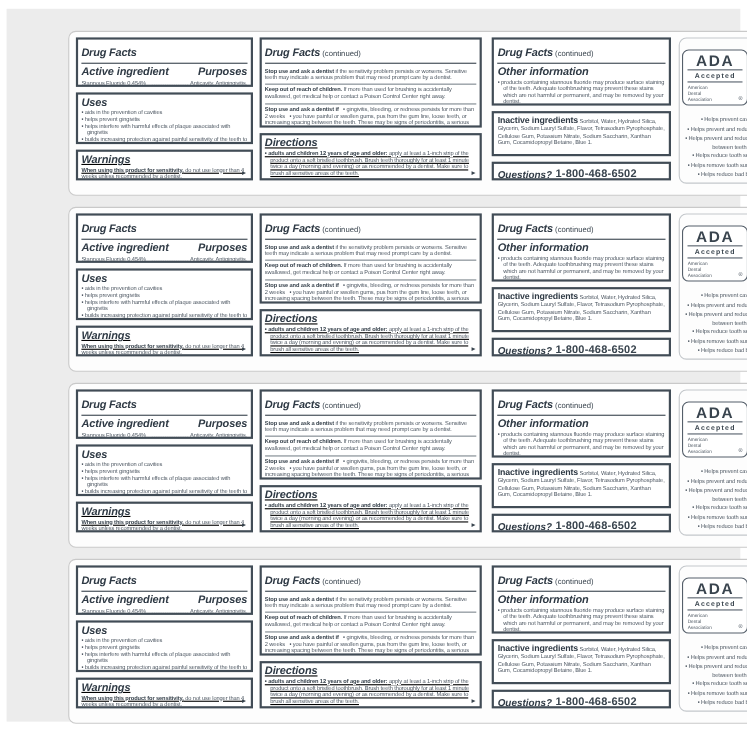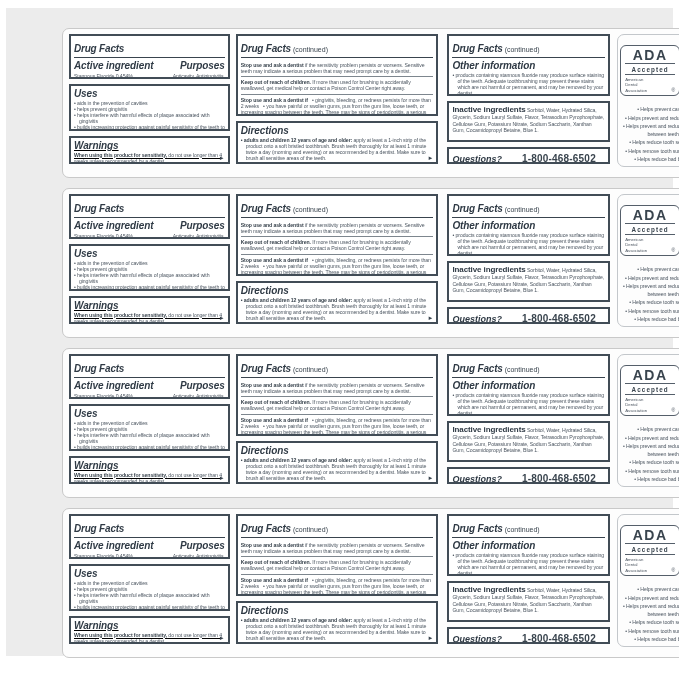--- a/index.html
+++ b/index.html
@@ -11,39 +11,39 @@
   .panel{box-sizing:border-box;display:flex;flex-direction:column;}
   .col-left{width:161px;margin-right:6px;height:130px;}
   .col-mid{width:203px;margin-right:9px;height:130px;}
   .col-right{width:163px;margin-right:7px;height:130px;}
   .box{box-sizing:border-box;border:2px solid #414c56;background:#ffffff;padding:2px 3px;position:relative;overflow:hidden;}
   .panel .box + .box{margin-top:5px;}
   .box-active{height:45px;}
   .box-uses{height:47px;}
   .box-warn{flex:1;text-decoration:underline;}
   .box-stop{height:82px;}
-  .box-dir{flex:1;}
+  .box-dir{flex:1;text-decoration:underline;}
   .box-other{height:62px;}
   .box-inactive{height:41px;}
   .box-q{flex:1;}
   .title-row{border-bottom:1.5px solid #39444e;padding-bottom:1px;margin-bottom:2px;white-space:nowrap;}
   .df-title{font-style:italic;font-weight:bold;font-size:10px;color:#2f3a45;letter-spacing:-0.2px;}
   .cont{font-size:7px;color:#39444e;margin-left:2px;}
   .h2{font-style:italic;font-weight:bold;font-size:10px;color:#2f3a45;letter-spacing:-0.1px;line-height:1.15;}
   .t{font-size:5.2px;line-height:1.18;color:#4d5762;letter-spacing:-0.1px;margin:0;}
   .b{font-weight:bold;color:#39444e;}
   .bullet{padding-left:5px;text-indent:-5px;margin:0;}
   .ai-heads{display:flex;justify-content:space-between;margin-top:1px;}
   .ai-row{display:flex;align-items:flex-end;font-size:5.2px;color:#4d5762;letter-spacing:-0.1px;margin-top:1px;}
   .leader{flex:1;border-bottom:1px dotted #8b949c;margin:0 2px 1px 2px;min-width:6px;}
   .ai-row2{display:flex;justify-content:space-between;font-size:5.2px;color:#4d5762;letter-spacing:-0.1px;}
   .sect{padding:2px 0;margin:0;}
   .sect + .sect{border-top:1px solid #7d868e;}
   .arrow{position:absolute;right:3px;bottom:1px;font-size:6px;color:#39444e;line-height:1;}
-  .q-row{display:flex;align-items:center;gap:20px;padding-top:2px;}
+  .q-row{display:flex;align-items:center;gap:3px;padding-top:2px;}
   .q-label{font-style:italic;font-weight:bold;font-size:9px;color:#2f3a45;}
   .q-phone{font-weight:bold;font-size:10px;color:#39444e;letter-spacing:0.2px;}
   .inactive-head{font-weight:bold;font-size:8px;color:#2f3a45;letter-spacing:-0.1px;}
   .col-ada{width:92px;height:133px;box-sizing:border-box;border:1.5px solid #c3c7cb;border-radius:7px;
     background:#fdfdfd;display:flex;flex-direction:column;align-items:flex-start;padding:10px 2px 0 2px;}
   .ada-logo{border:1.5px solid #555f6a;border-radius:6px;width:50px;padding:2px 4px 2px 4px;color:#39444e;background:#fff;}
   .ada-big{font-size:14px;font-weight:bold;letter-spacing:1.5px;text-align:center;line-height:1;
     border-bottom:1.5px solid #555f6a;padding-bottom:1px;}
   .ada-accepted{font-size:6.3px;letter-spacing:1.1px;text-align:center;padding:1.5px 0;border-bottom:1px solid #555f6a;color:#39444e;font-weight:bold;}
   .ada-assoc-row{display:flex;justify-content:space-between;align-items:flex-end;padding-top:1.5px;}

